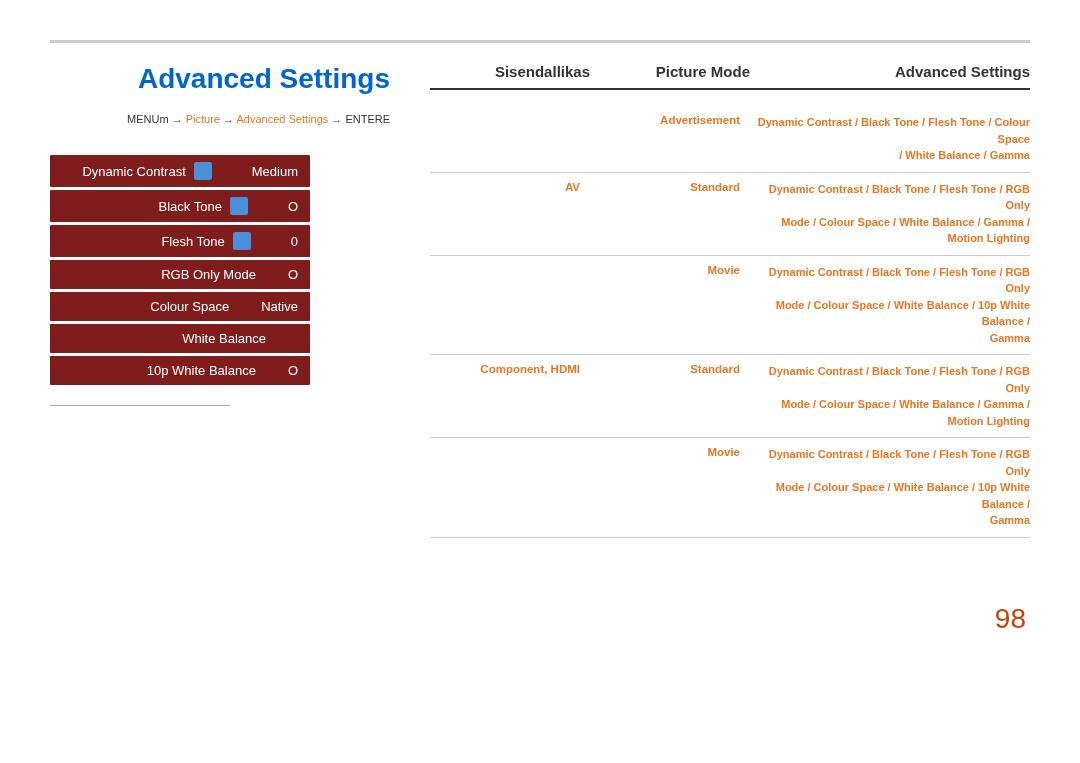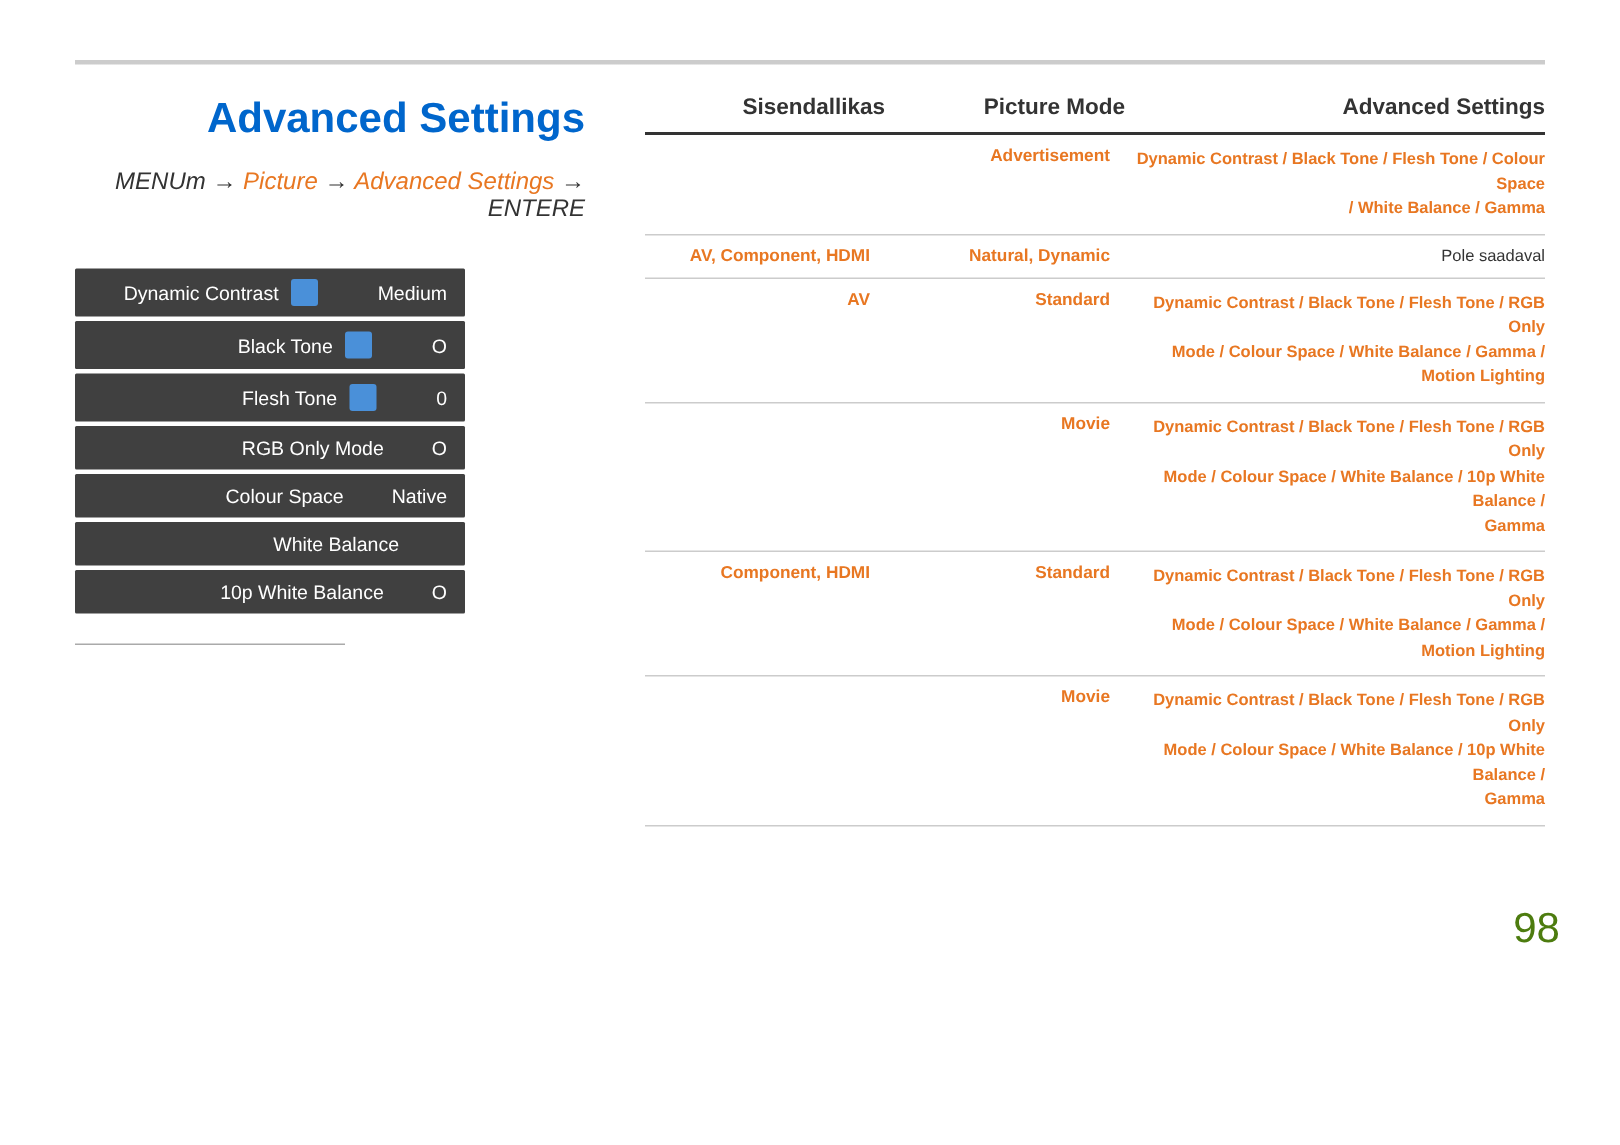--- a/index.html
+++ b/index.html
@@ -33,40 +33,39 @@
     }
 
     .page-title {
       font-size: 28px;
       font-weight: bold;
       color: #0066cc;
       margin-bottom: 18px;
     }
 
     .menu-path {
-      font-size: 16px;
+      font-size: 11px;
       color: #333;
       margin-bottom: 30px;
-      font-style: italic;
     }
 
     .menu-path span.orange {
       color: #e87722;
     }
 
     .menu-items {
       list-style: none;
       display: flex;
       flex-direction: column;
       gap: 3px;
       width: 260px;
     }
 
     .menu-item {
-      background: #404040;
+      background: #7f1d1d;
       color: #fff;
       font-size: 13px;
       padding: 7px 12px;
       display: flex;
       align-items: center;
       justify-content: space-between;
       border-radius: 1px;
       position: relative;
     }
 
@@ -104,21 +103,21 @@
     
     .right-column {
       flex: 1;
     }
 
     .table-header {
       display: grid;
       grid-template-columns: 160px 160px 1fr;
       border-bottom: 2px solid #333;
       padding-bottom: 8px;
-      margin-bottom: 0;
+      margin-bottom: 16px;
     }
 
     .table-header-cell {
       font-size: 15px;
       font-weight: bold;
       color: #333;
     }
 
     .table-row {
       display: grid;
@@ -157,23 +156,23 @@
     }
 
     .cell-plain {
       font-size: 11px;
       color: #333;
     }
 
     .page-number {
       position: absolute;
       bottom: 25px;
-      right: 40px;
+      right: 54px;
       font-size: 28px;
-      color: #4d7c0f;
+      color: #c2410c;
       font-weight: 300;
     }
 
     .top-bar {
       height: 3px;
       background: linear-gradient(to right, #ccc 200px, #ccc 100%);
       width: 100%;
       margin-bottom: 20px;
     }
   </style>
@@ -236,25 +235,20 @@
         <div class="table-header-cell">Advanced Settings</div>
       </div>
 
 
       <div class="table-row">
         <div class="cell-input"></div>
         <div class="cell-mode">Advertisement</div>
         <div class="cell-settings">Dynamic Contrast / Black Tone / Flesh Tone / Colour Space<br>/ White Balance / Gamma</div>
       </div>
 
-      <div class="table-row">
-        <div class="cell-input">AV, Component, HDMI</div>
-        <div class="cell-mode">Natural, Dynamic</div>
-        <div class="cell-plain">Pole saadaval</div>
-      </div>
 
       <div class="table-row">
         <div class="cell-input">AV</div>
         <div class="cell-mode">Standard</div>
         <div class="cell-settings">Dynamic Contrast / Black Tone / Flesh Tone / RGB Only<br>Mode / Colour Space / White Balance / Gamma /<br>Motion Lighting</div>
       </div>
 
       <div class="table-row">
         <div class="cell-input"></div>
         <div class="cell-mode">Movie</div>

